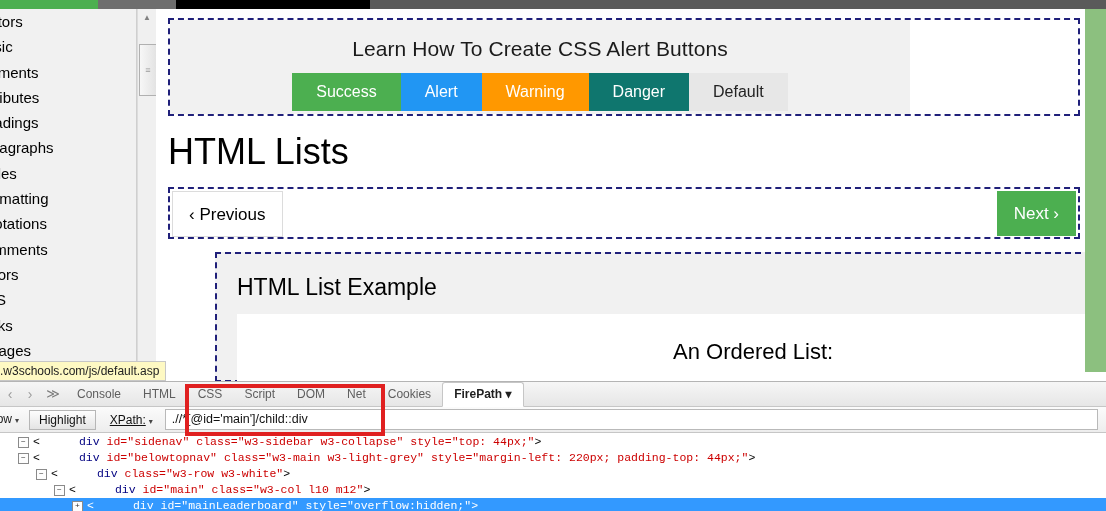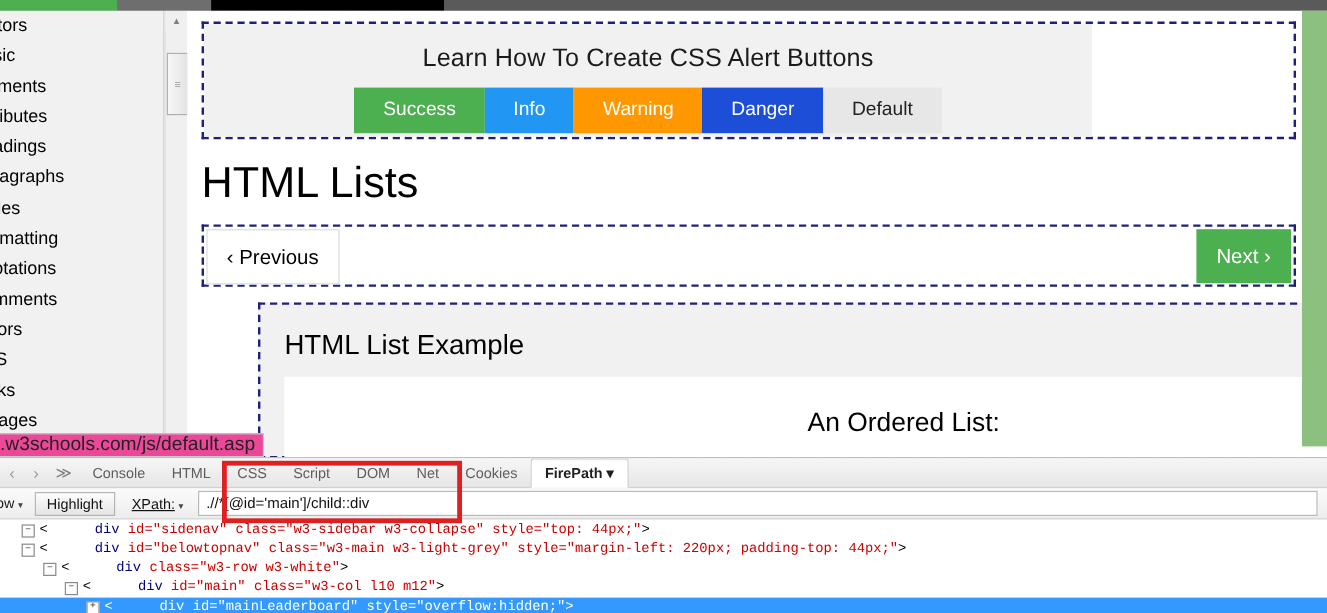--- a/index.html
+++ b/index.html
@@ -219,24 +219,24 @@
   #ul-head { left: 12px; }
   #ol-head { left: 436px; }
 
   
   #status-url {
     position: absolute;
     left: 0; top: 352px;
     height: 18px;
     line-height: 18px;
     padding: 0 6px 0 0;
-    background: #ec4899;
+    background: #fef9c3;
     border: 1px solid #c7c7c7;
     border-left: none;
-    font-size: 16px;
+    font-size: 12px;
     color: #222222;
     white-space: nowrap;
     z-index: 5;
   }
 
   
   #firebug {
     position: absolute;
     left: 0; top: 381px;
     width: 1106px;
@@ -425,23 +425,23 @@
     <div id="sb-thumb">≡</div>
   </div>
 
   <div id="main-content">
 
     <div class="fp-box" id="leaderboard">
       <div id="leaderboard-inner">
         <div id="ad-title">Learn How To Create CSS Alert Buttons</div>
         <div id="ad-buttons">
           <div class="alert-btn" style="background:#4CAF50">Success</div>
-          <div class="alert-btn" style="background:#2196F3">Info</div>
+          <div class="alert-btn" style="background:#2196F3">Alert</div>
           <div class="alert-btn" style="background:#FF9800">Warning</div>
-          <div class="alert-btn" style="background:#1d4ed8">Danger</div>
+          <div class="alert-btn" style="background:#0f766e">Danger</div>
           <div class="alert-btn default-btn" style="background:#E7E7E7">Default</div>
         </div>
       </div>
     </div>
 
     <h1 id="page-title">HTML Lists</h1>
 
     <div class="fp-box" id="prevnext-box">
       <div id="btn-previous">‹ Previous</div>
       <div id="btn-next">Next ›</div>

